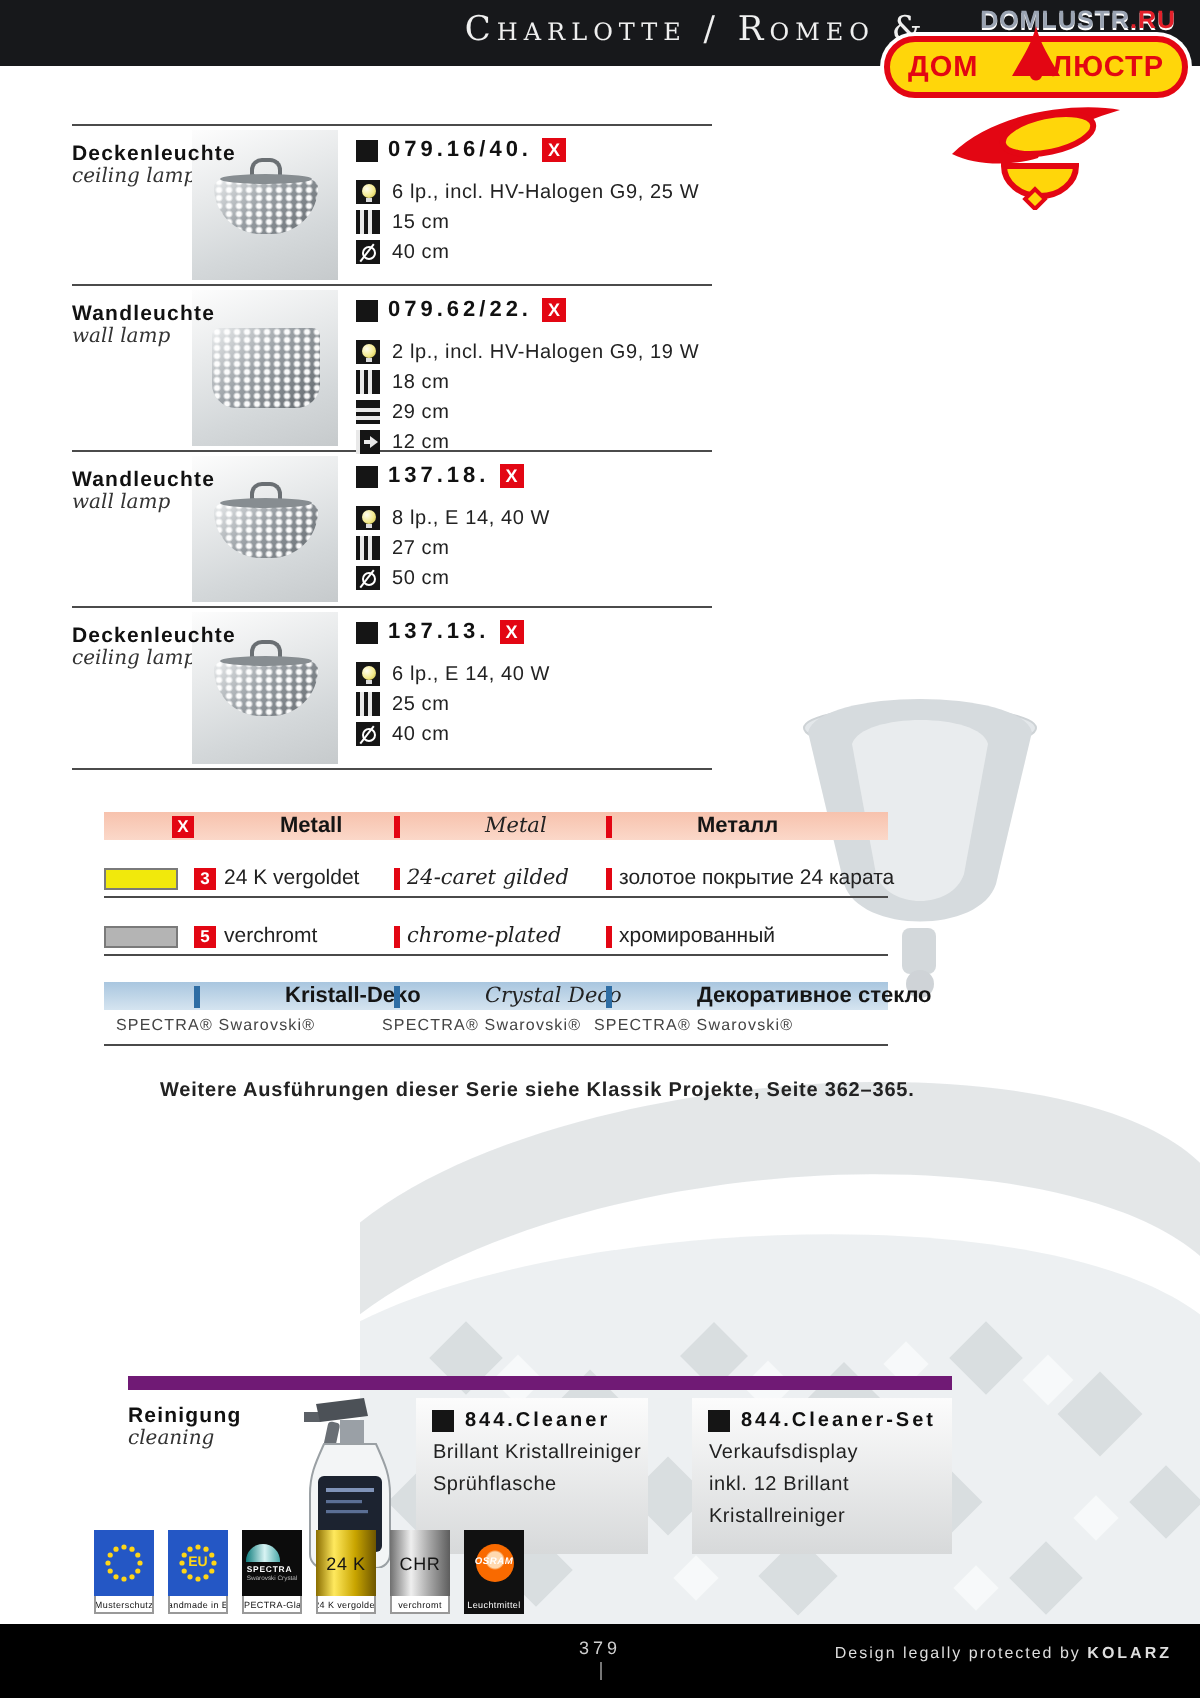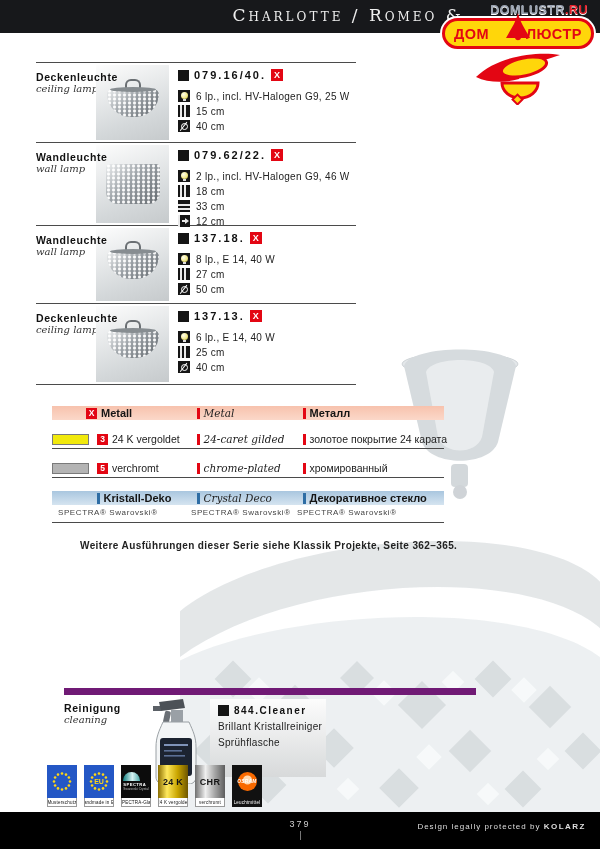--- a/index.html
+++ b/index.html
@@ -68,21 +68,21 @@
     background:#fff; transform:rotate(38deg); }
 
   
   .metal-table { position:absolute; left:52px; top:406px; width:392px; z-index:3; }
   .t-header { display:flex; align-items:center; height:14px; }
   .metal-table .t-header { background:linear-gradient(180deg,#f7c2ad,#fbd8c9); }
   .crystal-table .t-header { background:linear-gradient(180deg,#a9c6df,#d5e4f0); }
   .t-c1 { width:145px; display:flex; align-items:center; gap:4px; }
   .t-c2 { width:106px; display:flex; align-items:center; gap:4px; }
   .t-c3 { width:141px; display:flex; align-items:flex-end; gap:4px; }
-  .t-head-label { font-size:11px; font-weight:bold; color:#151515; white-space:nowrap; }
+  .t-head-label { font-size:11px; font-weight:bold; color:#151515; white-space:nowrap;margin-left:39px; }
   .t-italic { font-family:"DejaVu Serif", serif; font-style:italic; font-weight:normal; font-size:10.5px; color:#222; }
   .redbar { width:2.5px; height:11px; background:#e30613; flex:none; }
   .bluebar { width:2.5px; height:11px; background:#2e6da4; flex:none; }
   .hspace30 { width:30px; flex:none; }
   .code-box { background:#e30613; color:#fff; font-size:8.5px; font-weight:bold; width:11px; height:11px;
     display:flex; align-items:center; justify-content:center; flex:none; }
   .mt-row { display:flex; align-items:center; margin-top:13px; padding-bottom:3px; border-bottom:1px solid #4a4a4a; }
   .mt-swatch { width:37px; height:11px; border:1px solid #7a7a7a; margin-right:8px; flex:none; }
   .swatch-gold { background:#f1e90c; } .swatch-chrome { background:#b4b4b4; }
   .mt-text { font-size:10.5px; color:#222; white-space:nowrap; }
@@ -115,21 +115,21 @@
   .badge-img { position:relative; height:33px; display:flex; align-items:center; justify-content:center; overflow:hidden; }
   .badge-cap { height:9px; background:#fff; border:1px solid #999; border-top:none; display:flex; align-items:center;
     justify-content:center; font-size:4.5px; letter-spacing:.2px; color:#111; white-space:nowrap; overflow:hidden; }
   .bi-eu { background:#2457c5; }
   .eu-label { position:absolute; color:#ffd617; font-size:7px; font-weight:bold; }
   .bi-spectra { background:#0c0c0c; flex-direction:column; }
   .spectra-arc { width:17px; height:9px; border-radius:9px 9px 0 0; background:linear-gradient(90deg,#0e7c7c,#d8f4f4 55%,#4aa8a8); }
   .spectra-label { color:#fff; font-size:4.2px; letter-spacing:.4px; font-weight:bold; margin-top:1.5px; }
   .spectra-sub { color:#bbb; font-size:3.2px; }
   .bi-24k { background:linear-gradient(90deg,#8a6d00,#ffe95e 30%,#c9a500 65%,#6e5600); }
-  .metal-label { color:#151515; font-size:9px; font-weight:bold; letter-spacing:.3px; }
+  .metal-label { color:#151515; font-size:9px; font-weight:normal; letter-spacing:.3px; }
   .bi-chr { background:linear-gradient(90deg,#6f6f6f,#efefef 35%,#a8a8a8 65%,#5d5d5d); }
   .bi-osram { background:#111; }
   .osram-circle { position:absolute; width:19px; height:19px; border-radius:50%;
     background:radial-gradient(circle at 50% 42%, #ffd9b0 0 4px, #f96a00 5px); }
   .osram-label { position:absolute; color:#fff; font-size:4.8px; font-weight:bold; font-style:italic; letter-spacing:.3px; }
   .badge-osram .badge-cap { background:#111; color:#fff; border-color:#111; }
 
   
   .footer-bar { position:absolute; left:0; bottom:0; width:600px; height:37px; background:#000000; z-index:4; }
   .page-num { position:absolute; left:0; right:0; top:7px; text-align:center; font-size:9px; letter-spacing:2px; color:#cfcfcf; }
@@ -246,29 +246,29 @@
           <div class="lamp lamp-wall"></div>
         </div>
       <div class="p-specs">
         <div class="article-row">
           <span class="sq"></span>
           <span class="article-num">079.62/22.</span>
           <span class="variant-box">X</span>
         </div>
         <div class="spec-row">
           <span class="spec-icon icon-bulb"></span>
-          <span class="spec-text">2 lp., incl. HV-Halogen G9, 46 W</span>
+          <span class="spec-text">2 lp., incl. HV-Halogen G9, 19 W</span>
         </div>
         <div class="spec-row">
           <span class="spec-icon icon-height"></span>
           <span class="spec-text">18 cm</span>
         </div>
         <div class="spec-row">
           <span class="spec-icon icon-width"></span>
-          <span class="spec-text">33 cm</span>
+          <span class="spec-text">29 cm</span>
         </div>
         <div class="spec-row">
           <span class="spec-icon icon-depth"></span>
           <span class="spec-text">12 cm</span>
         </div>
       </div>
     </div>
 
     <div class="product">
       <div class="p-label">
@@ -420,20 +420,29 @@
         <rect x="33" y="57" width="21" height="1.6" fill="#5b6f94"></rect>
       </svg>
     </div>
     <div class="cl-card cl-card1">
       <div class="cl-head">
         <span class="sq"></span>
         <span class="cl-title">844.Cleaner</span>
       </div>
       <div class="cl-line">Brillant Kristallreiniger</div>
       <div class="cl-line">Sprühflasche</div>
+    </div>
+    <div class="cl-card cl-card2">
+      <div class="cl-head">
+        <span class="sq"></span>
+        <span class="cl-title">844.Cleaner-Set</span>
+      </div>
+      <div class="cl-line">Verkaufsdisplay</div>
+      <div class="cl-line">inkl. 12 Brillant</div>
+      <div class="cl-line">Kristallreiniger</div>
     </div>
   </div>
 
   <div class="badges">
     <div class="badge">
       <div class="badge-img bi-eu">
         <svg width="30" height="33" viewBox="0 0 30 33">
           <g fill="#ffd617">
             <circle cx="15" cy="8.5" r="1.3"></circle>
               <circle cx="19" cy="9.6" r="1.3"></circle>

